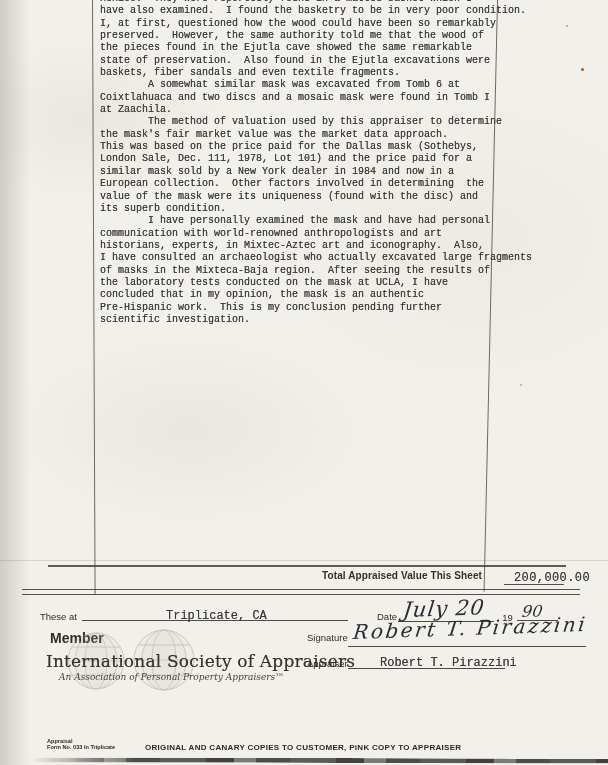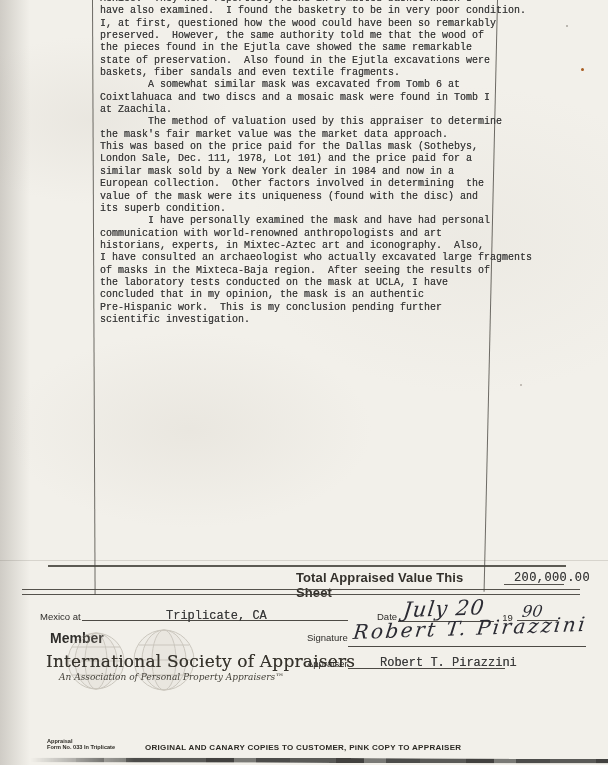--- a/index.html
+++ b/index.html
@@ -24,22 +24,22 @@
   .rule-right{left:497px;top:0;height:592px;transform:rotate(1.3deg);opacity:.85;}
   .body-text{
     left:100px;top:-7px;width:470px;
     font-family:"Liberation Mono", monospace;
     font-size:10px;line-height:12.35px;
     color:#3a3a3a;white-space:pre;
     text-shadow:0 0 .4px rgba(58,58,58,.75);
   }
   .rule-h{height:1.6px;background:#47443e;opacity:.88;}
   .rule-total-top{left:48px;top:565px;width:518px;}
-  .total-label{left:296px;top:570px;width:186px;text-align:left;
-    font-size:13px;font-weight:bold;letter-spacing:.1px;color:#33302b;}
+  .total-label{left:296px;top:570px;width:186px;text-align:right;
+    font-size:10px;font-weight:bold;letter-spacing:.1px;color:#33302b;}
   .typed{font-family:"Liberation Mono", monospace;font-size:12px;color:#3a3a3a;
     text-shadow:0 0 .4px rgba(58,58,58,.7);}
   .total-value{left:514px;top:571px;letter-spacing:.4px;}
   .value-underline{left:504px;top:584px;width:60px;height:1px;background:#55524c;}
   .rule-double{left:22px;top:589px;width:558px;height:4px;
     border-top:1.6px solid #45423c;border-bottom:1.6px solid #45423c;opacity:.9;}
   .crease{left:0;top:560px;width:608px;height:1px;background:rgba(120,114,106,.22);}
   .lbl{font-size:9.5px;color:#2f2d2a;}
   .u{height:1px;background:#4d4a45;}
   .script{font-family:"DejaVu Serif", serif;font-style:italic;color:#2b2b33;
@@ -96,21 +96,21 @@
   <div class="abs rule-v rule-right"></div>
 
   <div class="abs body-text"><div>Mexico.  They were reportedly found in a matted basket which I</div><div>have also examined.  I found the basketry to be in very poor condition.</div><div>I, at first, questioned how the wood could have been so remarkably</div><div>preserved.  However, the same authority told me that the wood of</div><div>the pieces found in the Ejutla cave showed the same remarkable</div><div>state of preservation.  Also found in the Ejutla excavations were</div><div>baskets, fiber sandals and even textile fragments.</div><div>        A somewhat similar mask was excavated from Tomb 6 at</div><div>Coixtlahuaca and two discs and a mosaic mask were found in Tomb I</div><div>at Zaachila.</div><div>        The method of valuation used by this appraiser to determine</div><div>the mask's fair market value was the market data approach.</div><div>This was based on the price paid for the Dallas mask (Sothebys,</div><div>London Sale, Dec. 111, 1978, Lot 101) and the price paid for a</div><div>similar mask sold by a New York dealer in 1984 and now in a</div><div>European collection.  Other factors involved in determining  the</div><div>value of the mask were its uniqueness (found with the disc) and</div><div>its superb condition.</div><div>        I have personally examined the mask and have had personal</div><div>communication with world-renowned anthropologists and art</div><div>historians, experts, in Mixtec-Aztec art and iconography.  Also,</div><div>I have consulted an archaeologist who actually excavated large fragments</div><div>of masks in the Mixteca-Baja region.  After seeing the results of</div><div>the laboratory tests conducted on the mask at UCLA, I have</div><div>concluded that in my opinion, the mask is an authentic</div><div>Pre-Hispanic work.  This is my conclusion pending further</div><div>scientific investigation.</div></div>
 
   <div class="abs rule-h rule-total-top"></div>
   <div class="abs total-label">Total Appraised Value This Sheet</div>
   <div class="abs typed total-value">200,000.00</div>
   <div class="abs value-underline"></div>
   <div class="abs rule-double"></div>
 
-  <div class="abs lbl signed-at-label">Mexico at</div>
+  <div class="abs lbl signed-at-label">These at</div>
   <div class="abs u signed-underline"></div>
   <div class="abs typed signed-value">Triplicate, CA</div>
   <div class="abs lbl date-label">Date</div>
   <div class="abs u date-underline"></div>
   <div class="abs script date-script">July 20</div>
   <div class="abs lbl year-prefix">, 19</div>
   <div class="abs script year-script">90</div>
   <div class="abs u year-underline"></div>
 
   <div class="abs lbl member-label">Member</div>

